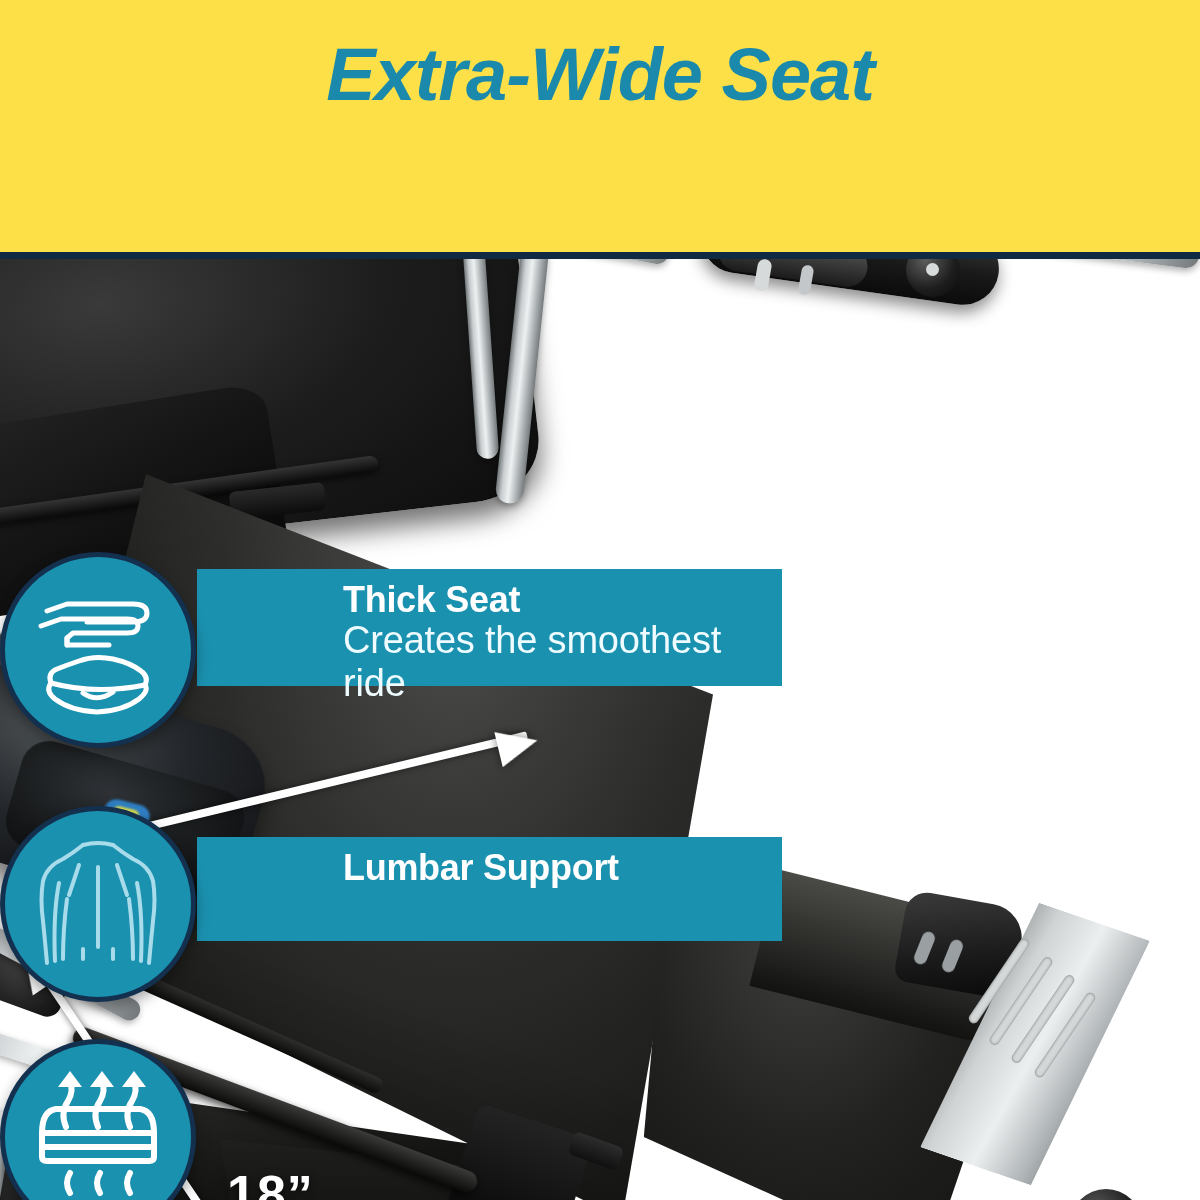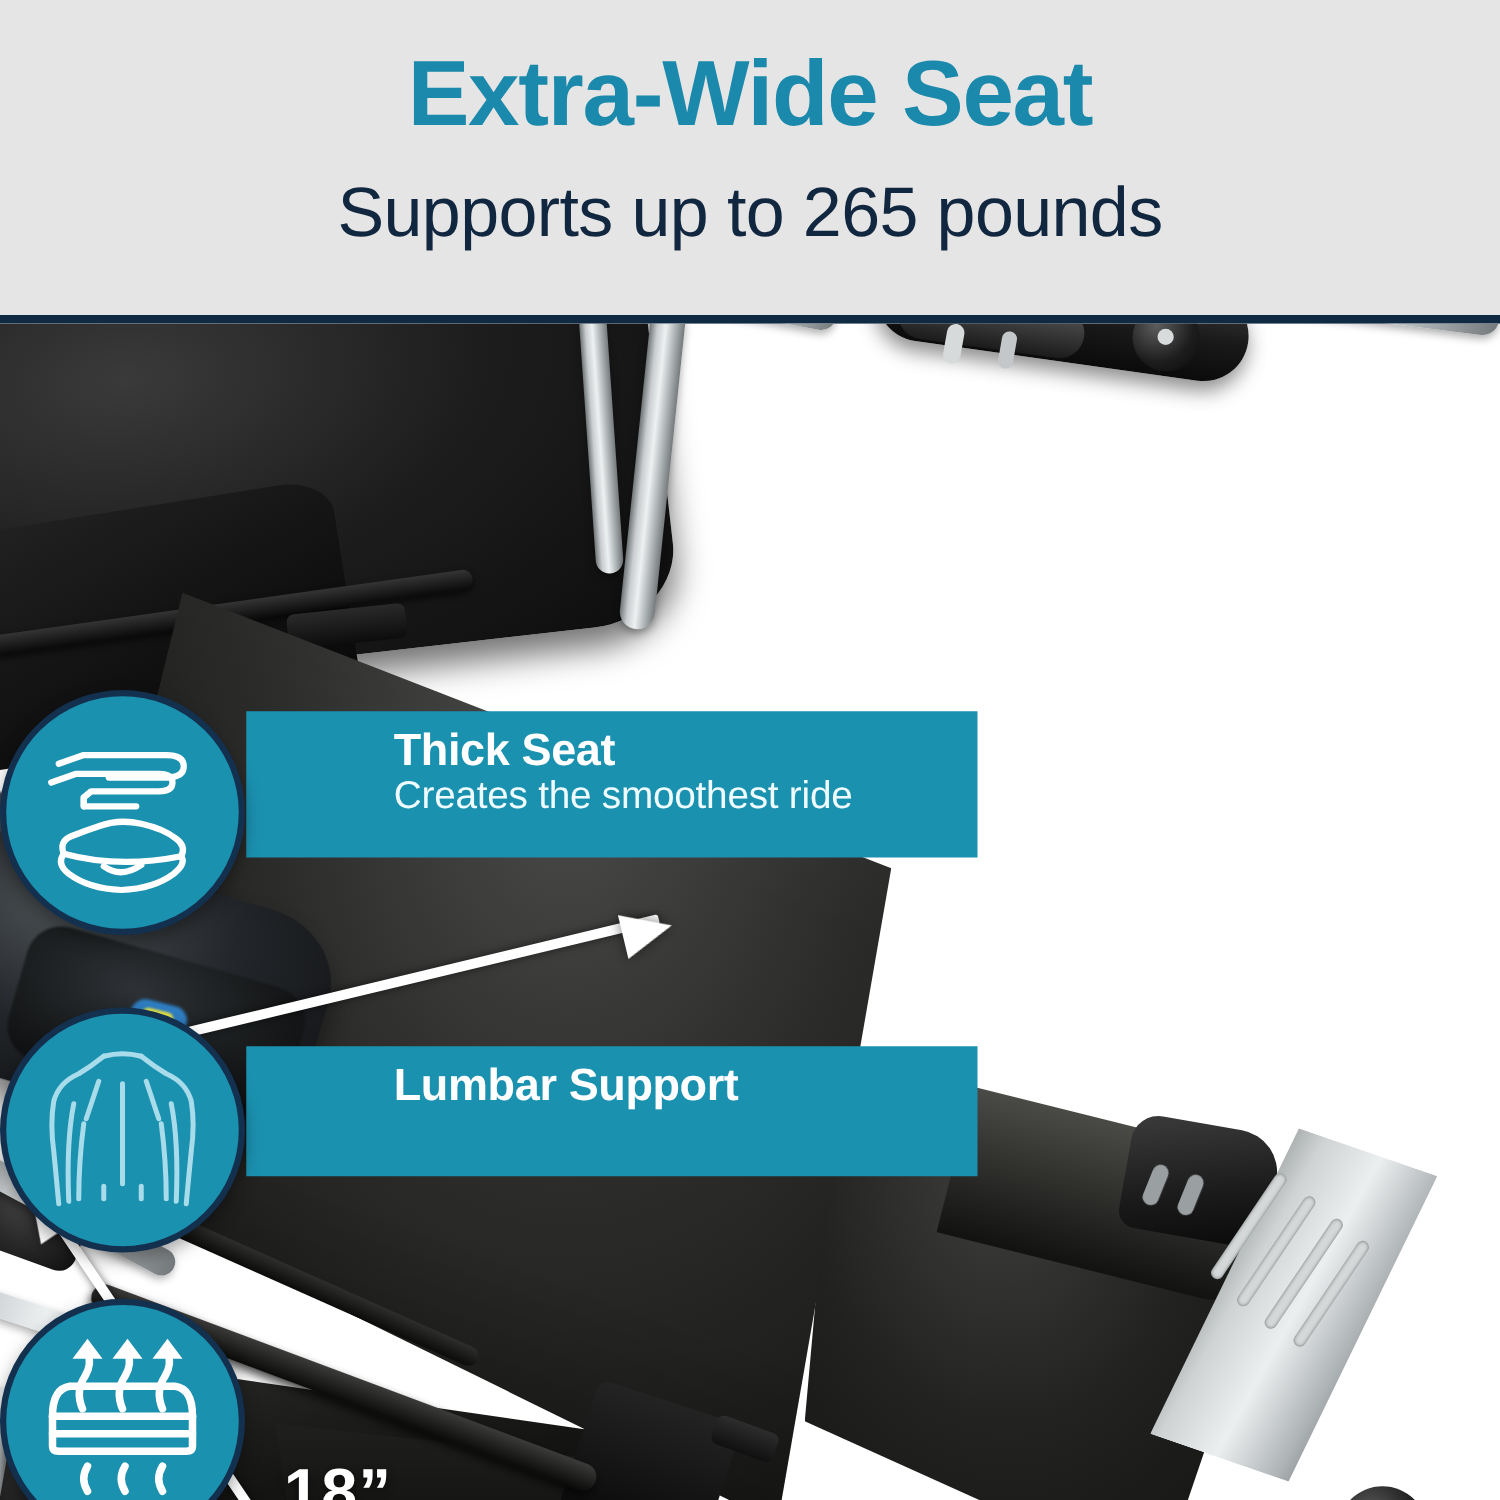--- a/index.html
+++ b/index.html
@@ -6,21 +6,21 @@
   html,body{margin:0;padding:0;}
   body{
     width:1200px;height:1200px;overflow:hidden;
     background:#ffffff;
     font-family:"Liberation Sans","DejaVu Sans",sans-serif;
     -webkit-font-smoothing:antialiased;
   }
   #stage{position:relative;width:1200px;height:1200px;background:#fff;}
 
   
-  #header{position:absolute;left:0;top:0;width:1200px;height:326px;background:#e5e5e5;}
+  #header{position:absolute;left:0;top:0;width:1200px;height:326px;background:#fde047;font-style:italic;}
   #title{
     position:absolute;left:0;top:38px;width:1200px;text-align:center;
     font-size:74px;font-weight:700;letter-spacing:-1px;
     color:#1b89ab;line-height:1;
   }
   #subtitle{
     position:absolute;left:0;top:142px;width:1200px;text-align:center;
     font-size:56px;font-weight:400;letter-spacing:-.5px;
     color:#11263f;line-height:1;
   }
@@ -232,41 +232,40 @@
     text-shadow:0 2px 8px rgba(0,0,0,.6);letter-spacing:1px;}
 
   
   .callout{position:absolute;left:603px;}
   .badge{
     position:absolute;left:197px;
     background:#1b91b0;padding:12px 22px 14px 34px;
     box-sizing:border-box;
   }
   .badge-title{font-size:36px;font-weight:700;color:#fff;line-height:1.06;letter-spacing:-.3px;white-space:nowrap;}
-  .badge-sub{font-size:31px;font-weight:400;color:#eefcff;line-height:1.12;letter-spacing:-.2px;}
+  .badge-sub{font-size:38px;font-weight:400;color:#eefcff;line-height:1.12;letter-spacing:-.2px;}
   .iconcircle{
     position:absolute;left:0;width:196px;height:196px;border-radius:50%;
     background:#1b91b0;border:5px solid #13314f;box-sizing:border-box;
     display:flex;align-items:center;justify-content:center;z-index:3;
     box-shadow:0 6px 14px rgba(0,0,0,.35);
   }
   #c1{top:293px;} #c2{top:547px;} #c3{top:780px;}
   #b1{top:310px;width:585px;height:117px;}
   #b2{top:578px;width:585px;height:104px;}
   #b3{top:808px;width:585px;height:84px;}
-  .badge-inner{margin-left:84px;}
+  .badge-inner{margin-left:112px;}
 </style>
 </head>
 <body>
 
 <div id="stage">
 
   <div id="header">
     <div id="title">Extra-Wide Seat</div>
-    <div id="subtitle">Supports up to 265 pounds</div>
   </div>
   <div id="divider"></div>
 
   <div id="photo">
 
     <div class="pz weave" id="backrest"></div>
     <div class="pz weave" id="backrest2"></div>
     <div class="pz" id="backrest-seam"></div>
     <div class="pz" id="backrest-tab"></div>
 

